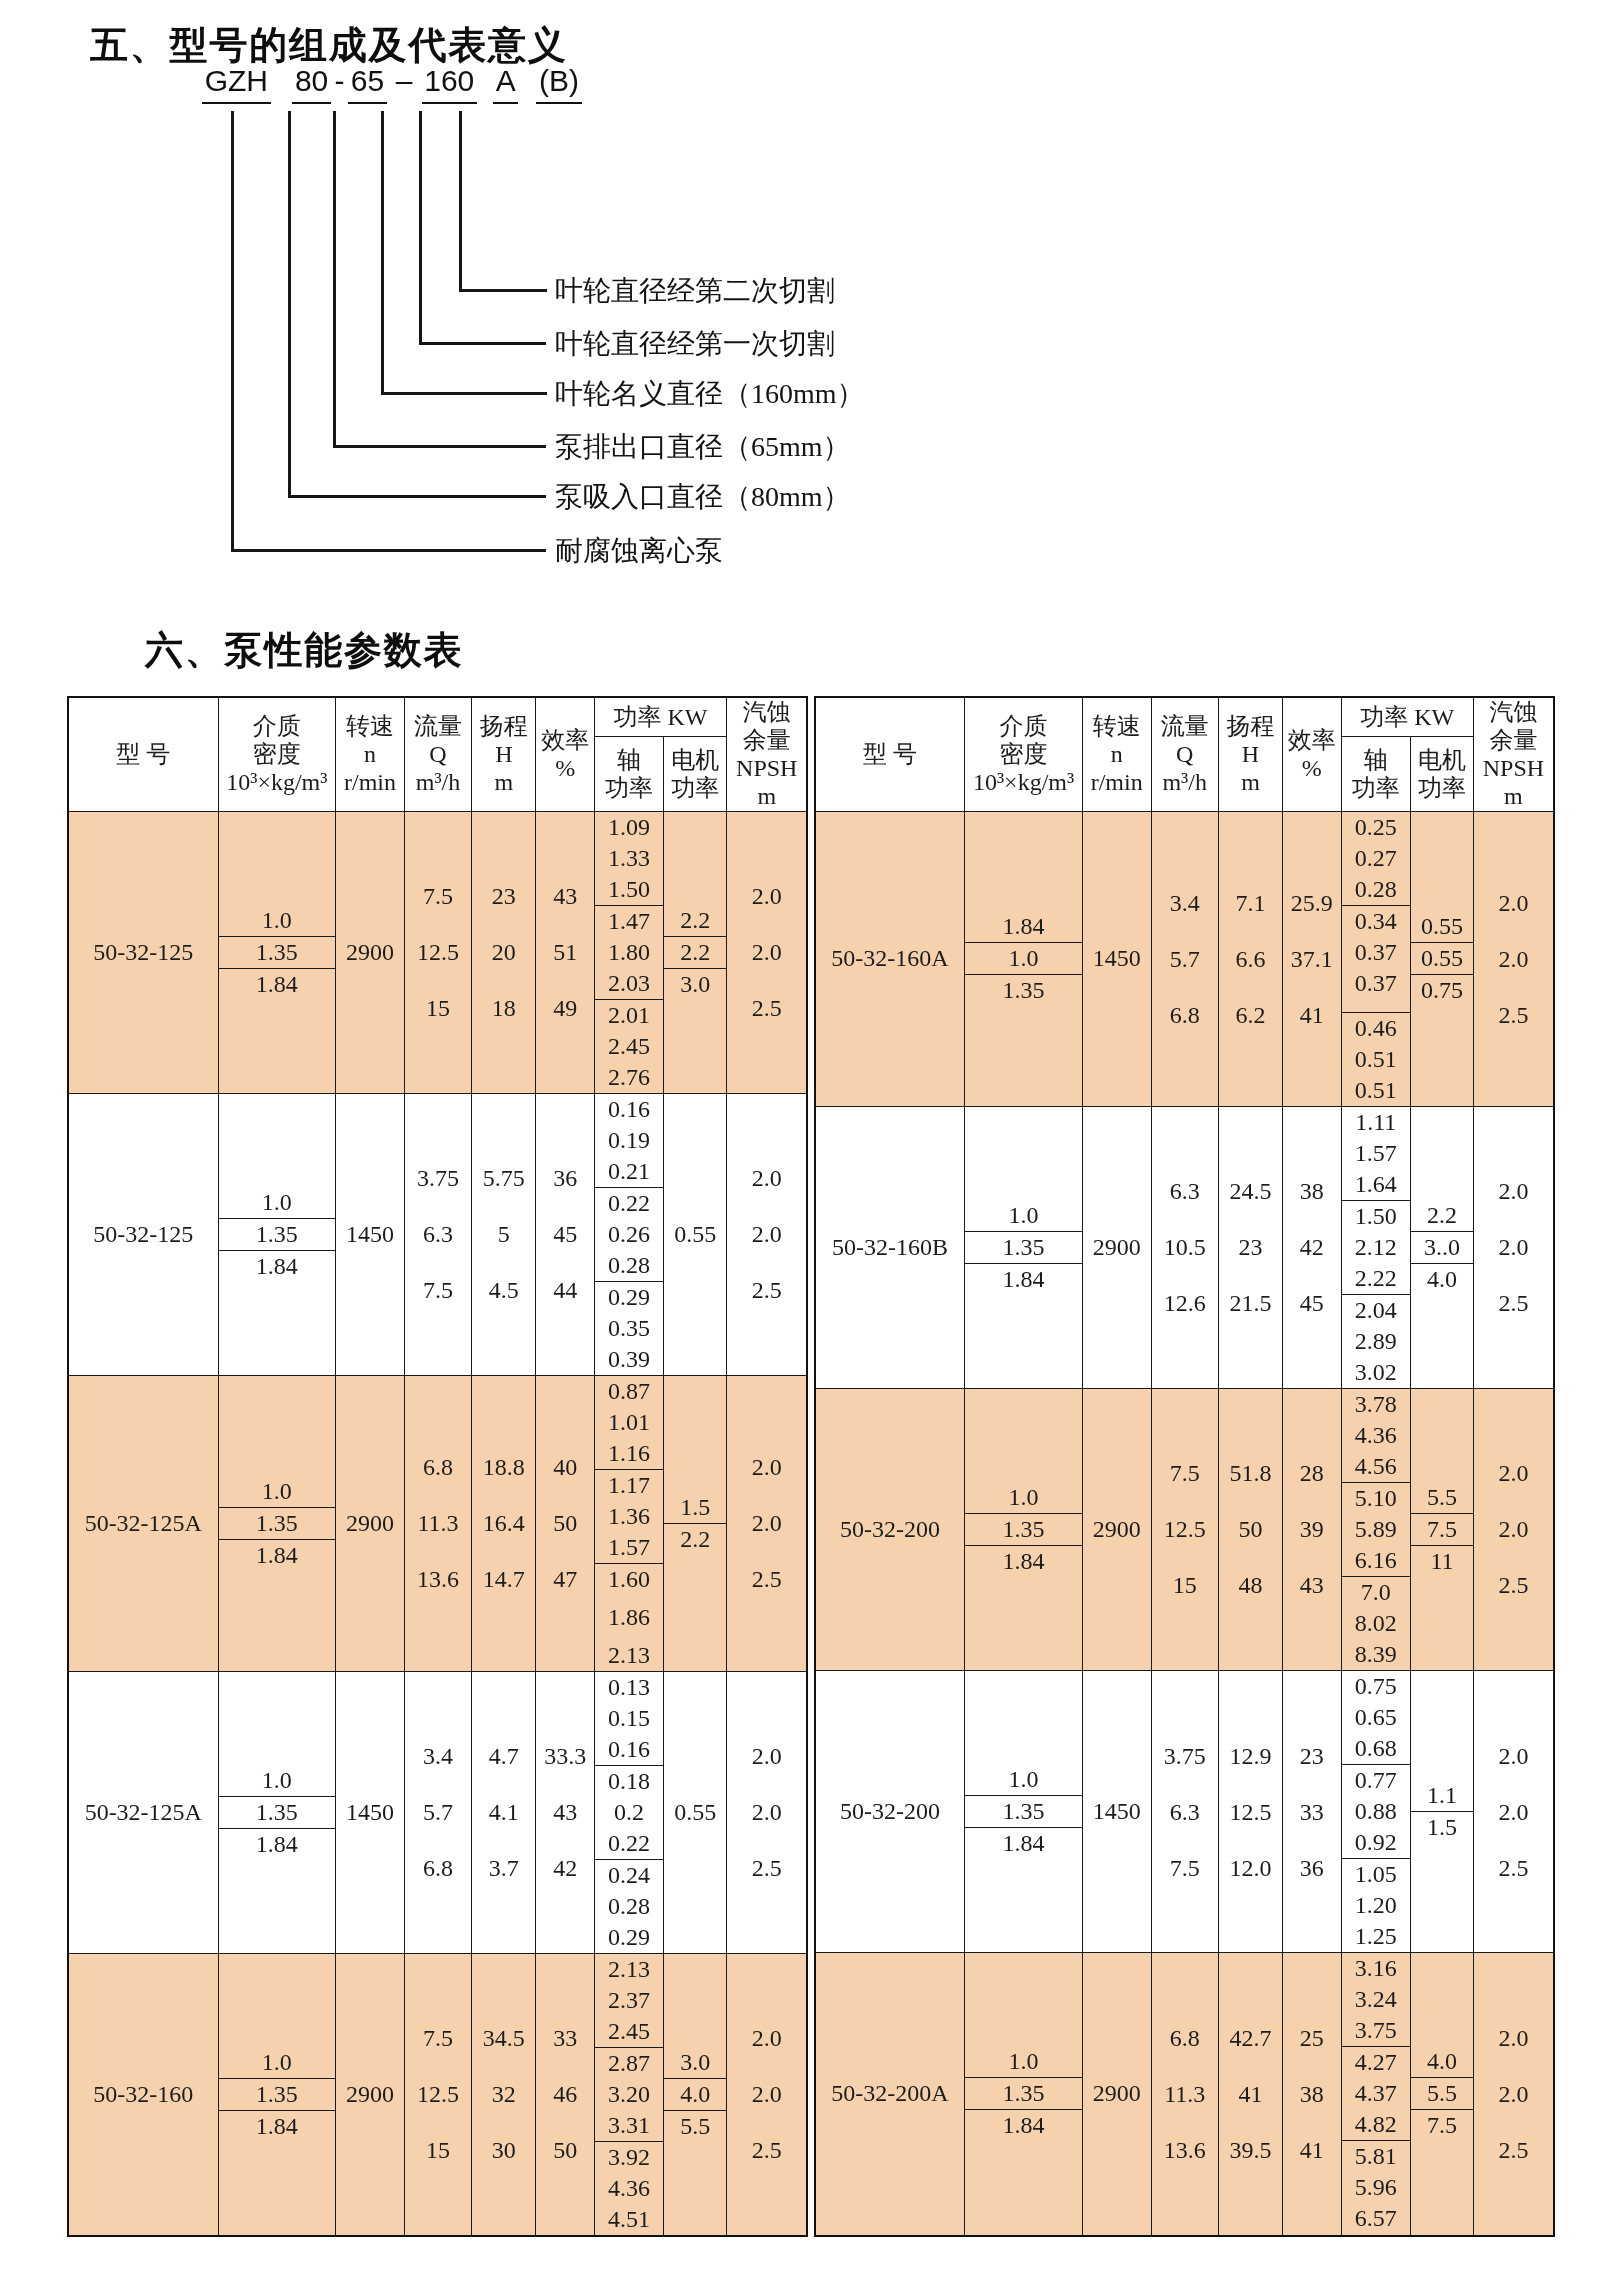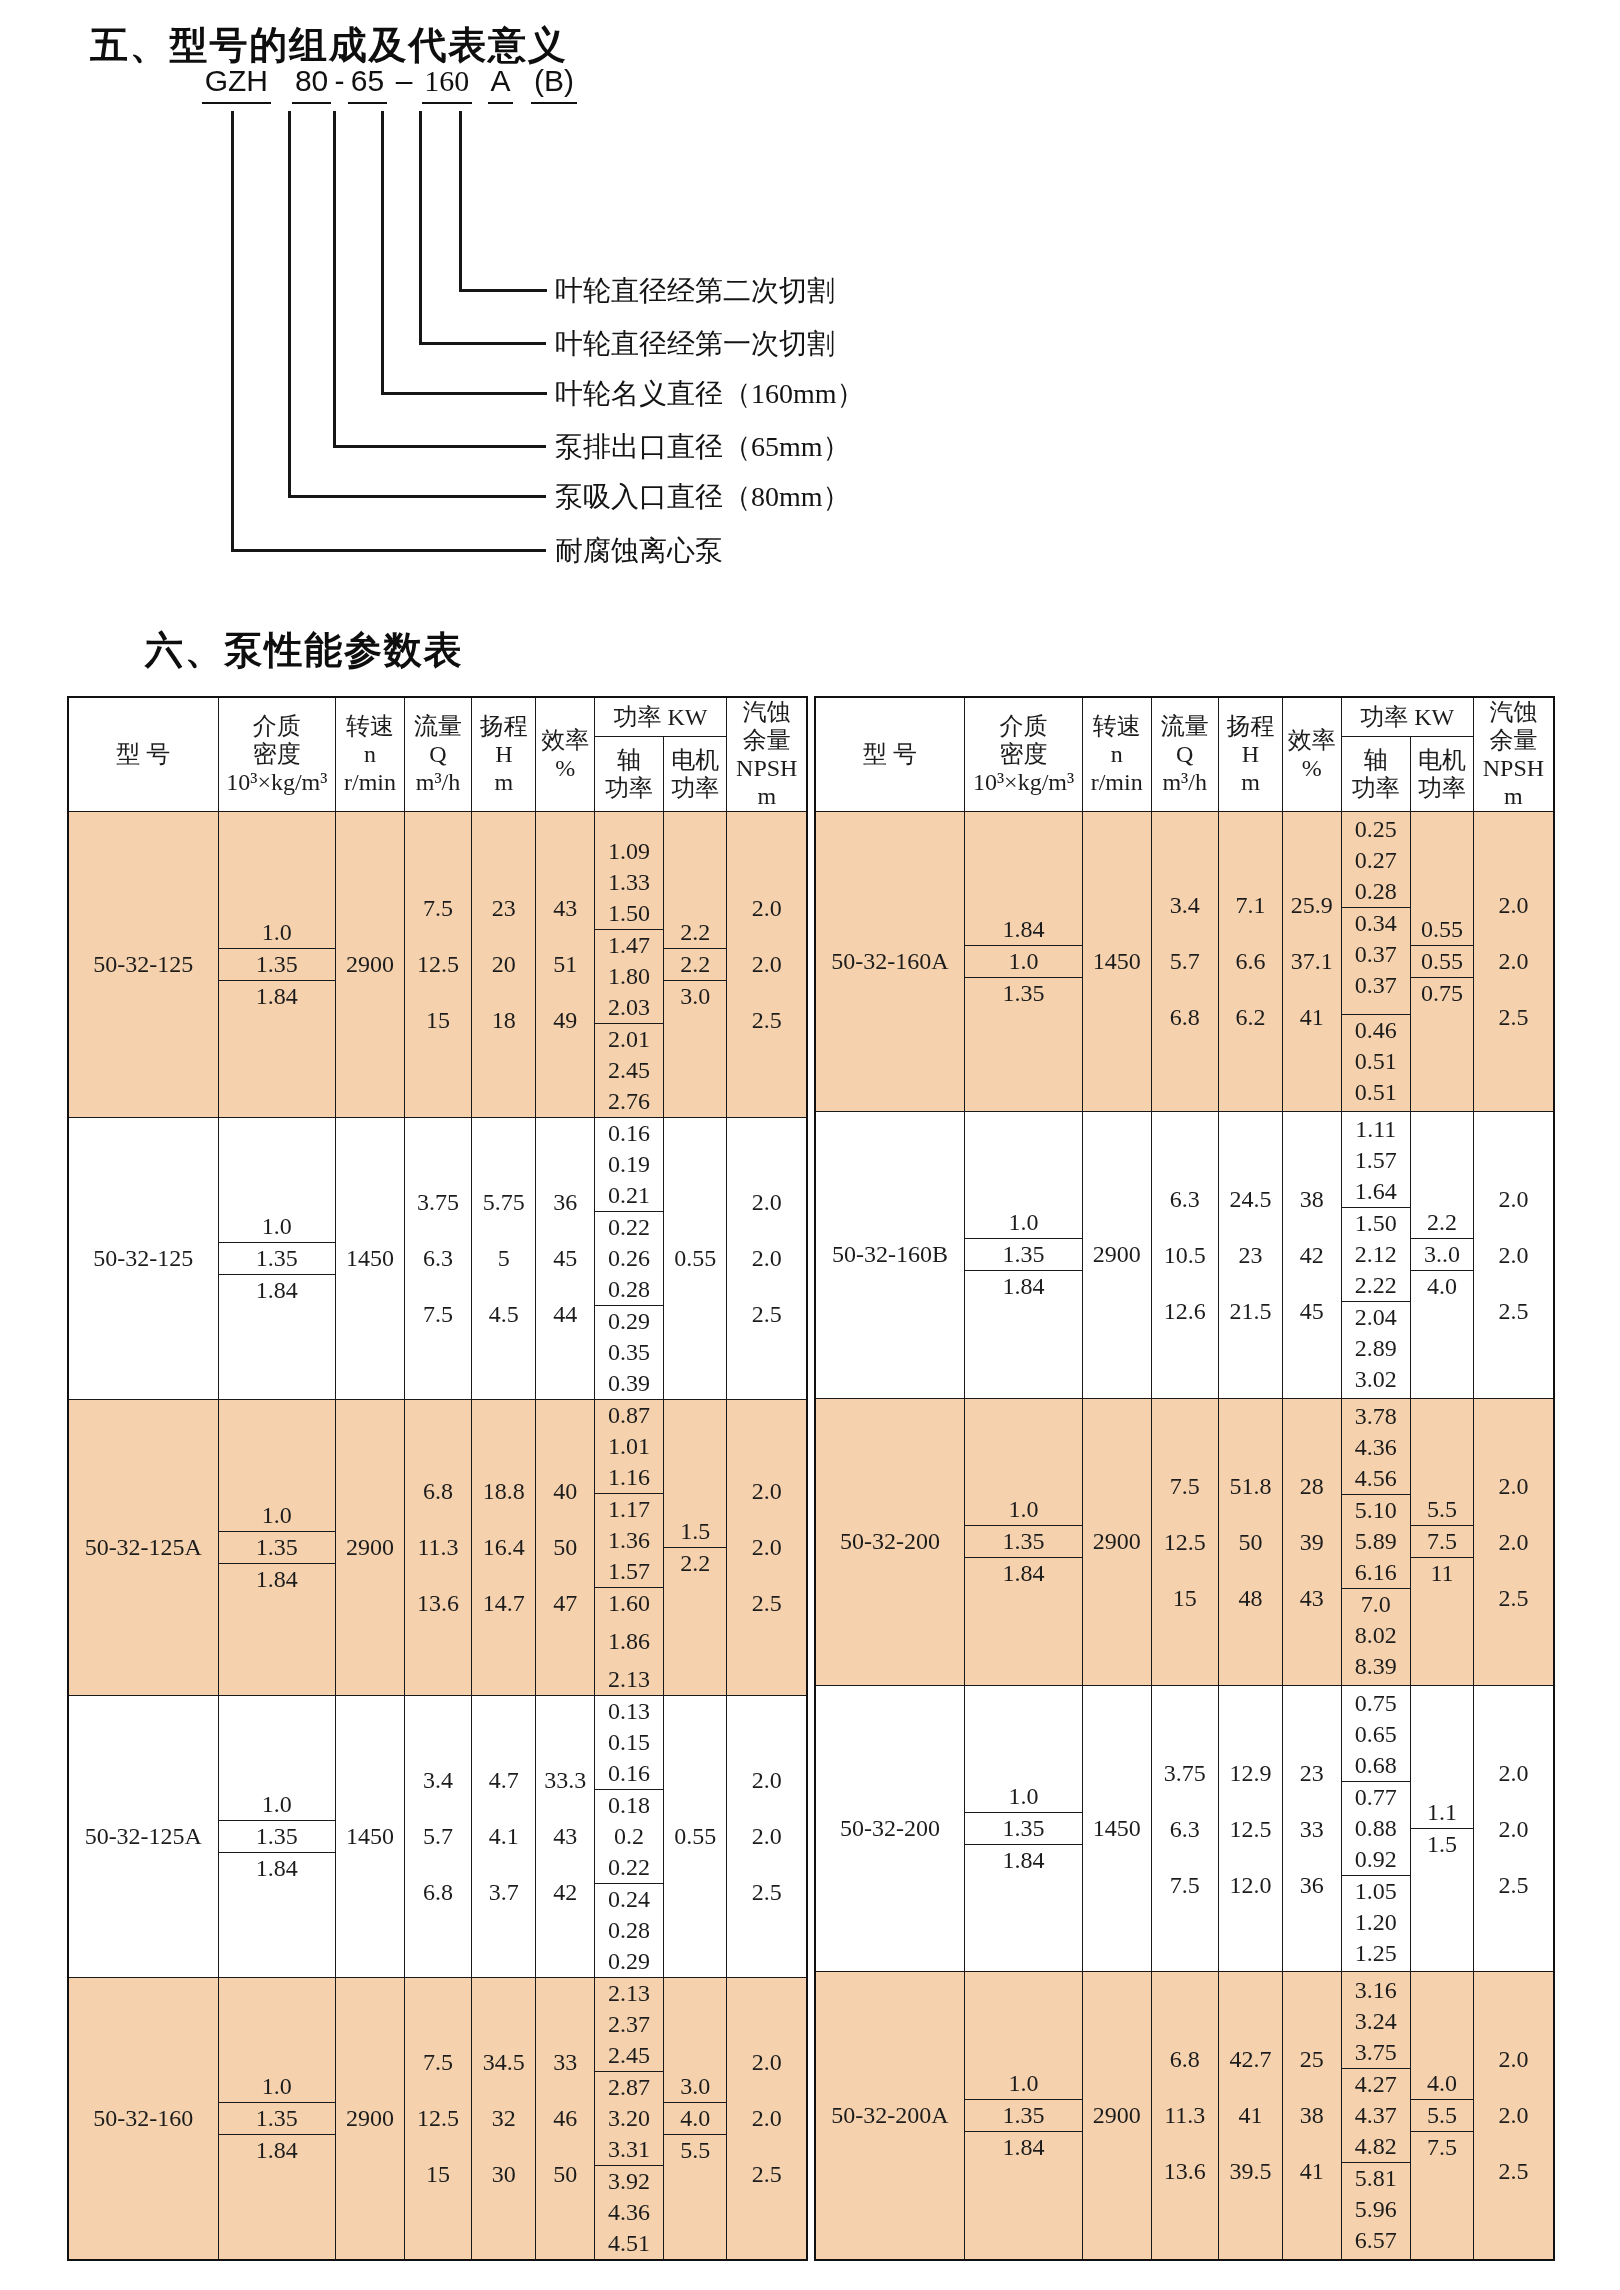--- a/index.html
+++ b/index.html
@@ -19,21 +19,21 @@
   #model-code{
     position:absolute;left:202px;top:64px;
     font-family:"Liberation Sans","DejaVu Sans",sans-serif;
     font-size:30px;font-weight:500;color:#111;white-space:nowrap;
   }
   #model-code .seg{display:inline-block;padding:0 2.7px 3.6px 2.7px;}
   #model-code .seg.u{border-bottom:2.7px solid #111;}
   #model-code .seg:nth-child(1){margin-right:21.5px;}
   #model-code .seg:nth-child(3){margin:0 0.9px;}
   #model-code .seg:nth-child(5){margin:0 6.3px;}
-  #model-code .seg:nth-child(6){margin-right:16px;font-family:Liberation Serif, serif;}
+  #model-code .seg:nth-child(6){margin-right:16px;}
   #model-code .seg:nth-child(7){margin-right:18px;}
 
   
   #diagram{position:absolute;left:0;top:0;width:1620px;height:609px;}
   .vline,.hline{position:absolute;background:#161616;}
   .vline{width:2.7px;}
   .hline{height:2.7px;}
   .dg-label{
     position:absolute;font-size:28px;color:#141414;white-space:nowrap;
     font-family:"Liberation Serif","DejaVu Serif",serif;
@@ -165,21 +165,21 @@
           </td>
           <td>
             <div class="vcenter cellfill">
               <div class="line-big">43</div>
               <div class="line-big">51</div>
               <div class="line-big">49</div>
             </div>
           </td>
           <td>
             <div class="colstack">
-              <div class="sub" style="flex: 1 1 0px; margin-top: 24px;">
+              <div class="sub" style="flex: 1 1 0px;">
                 <div class="line-sm">1.09</div>
                 <div class="line-sm">1.33</div>
                 <div class="line-sm">1.50</div>
               </div>
               <div class="sub" style="flex: 1 1 0px;">
                 <div class="line-sm">1.47</div>
                 <div class="line-sm">1.80</div>
                 <div class="line-sm">2.03</div>
               </div>
               <div class="sub" style="flex: 1 1 0px;">

